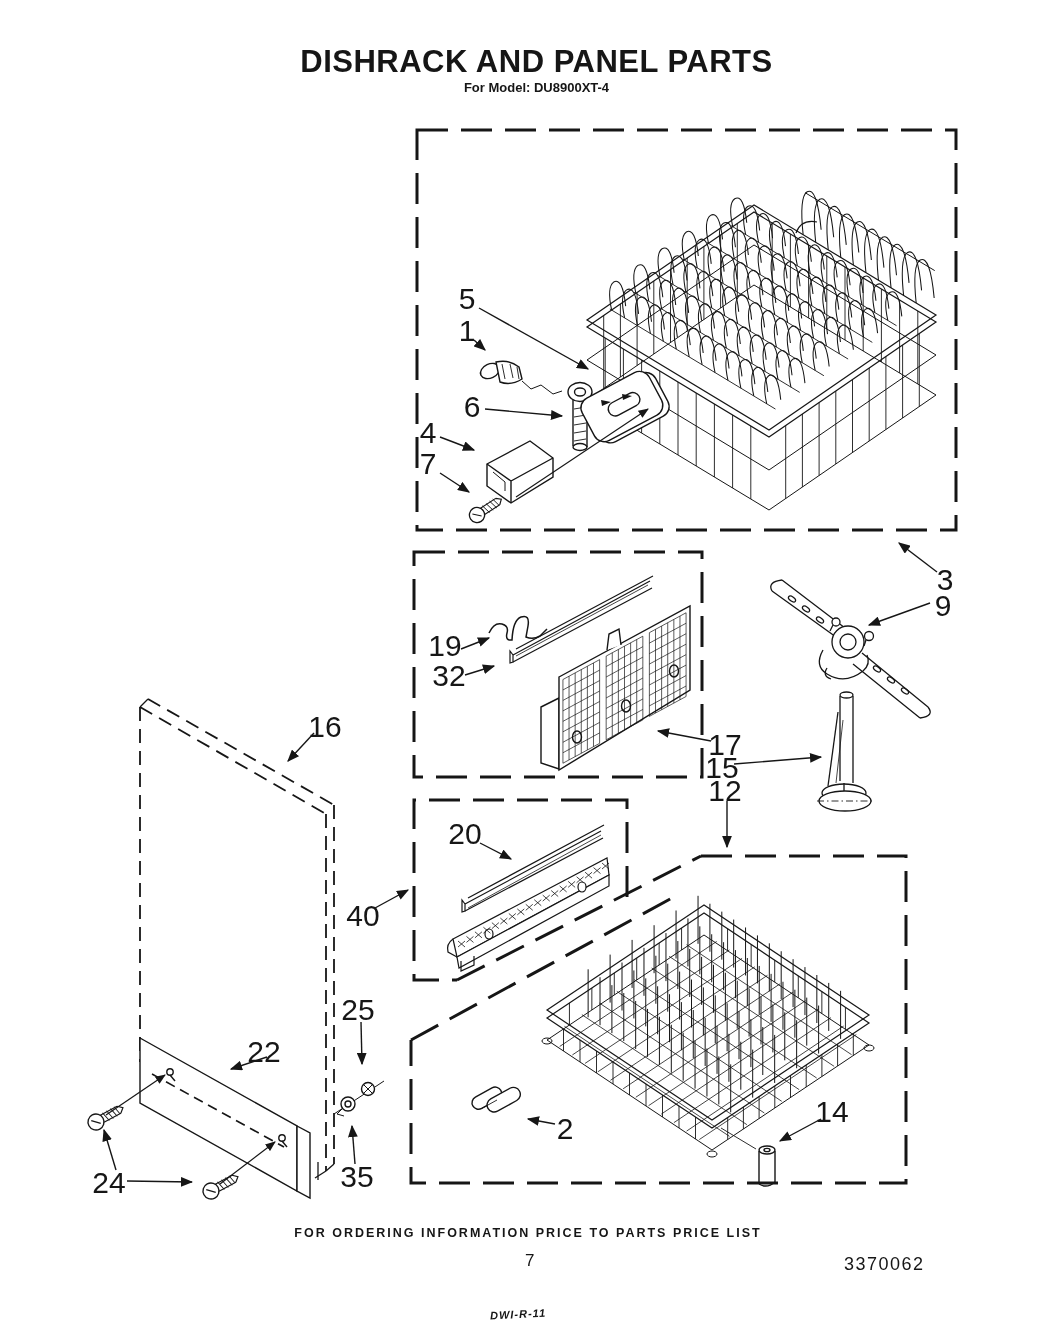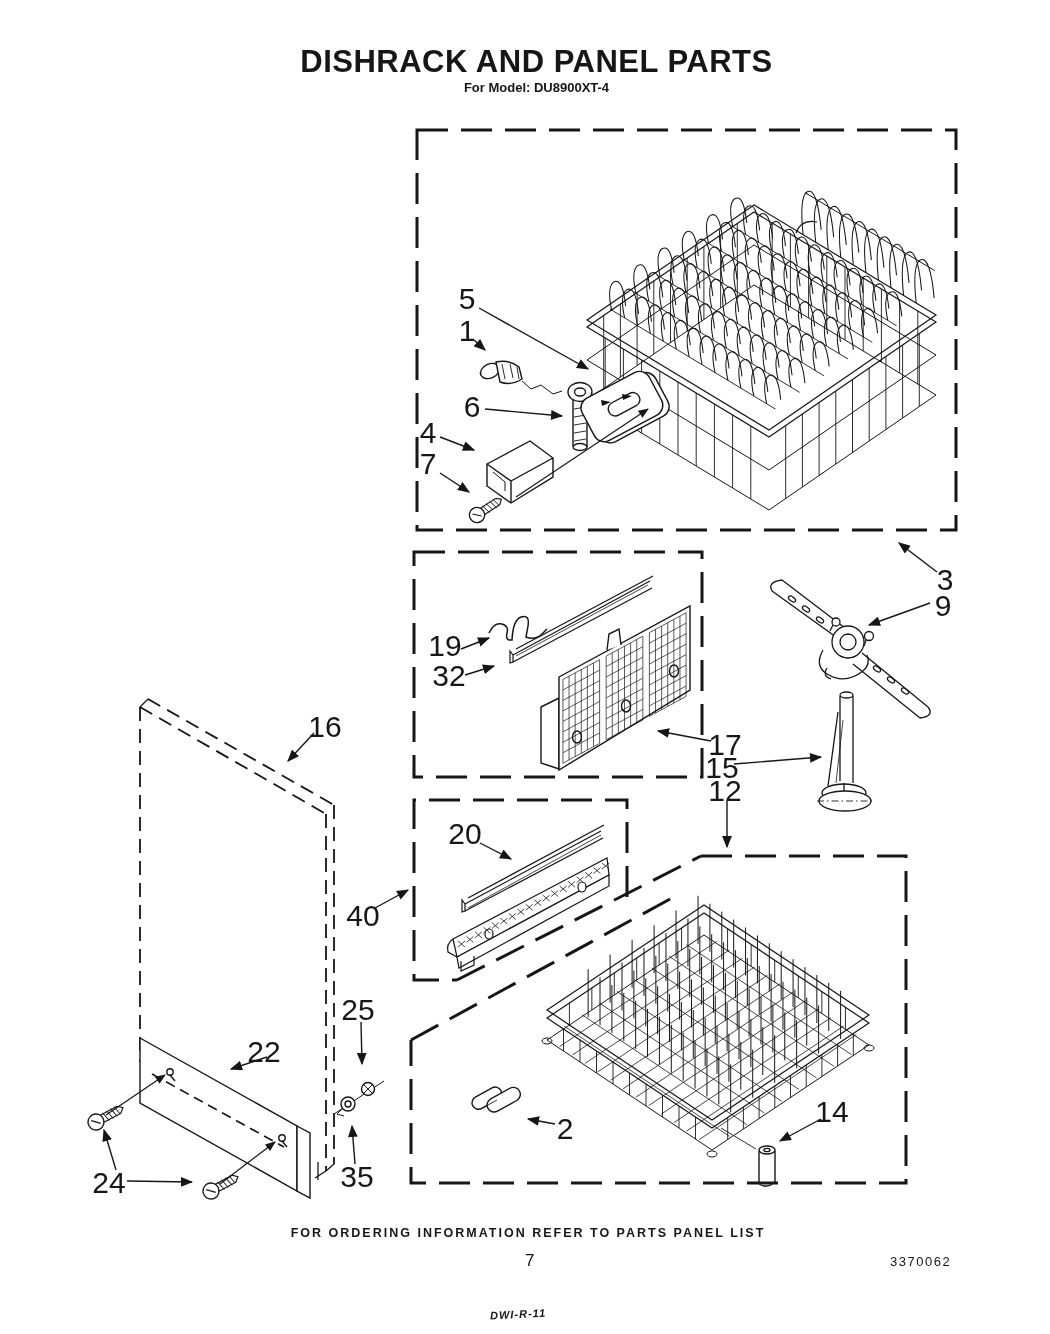--- a/index.html
+++ b/index.html
@@ -3,21 +3,21 @@
 <meta charset="utf-8">
 <style>
   html,body{margin:0;padding:0;background:#ffffff;}
   .page{position:relative;width:1050px;height:1334px;background:#fff;overflow:hidden;
         font-family:"Liberation Sans",sans-serif;color:#161616;margin-left:24px;}
   .center-band{position:absolute;left:0;width:1025px;text-align:center;}
   .title{top:44px;font-size:31px;font-weight:700;letter-spacing:.5px;}
   .model{top:80px;font-size:13px;font-weight:700;}
   .ordering{top:1226px;width:1008px;font-size:12.5px;font-weight:700;letter-spacing:2px;}
   .pageno{position:absolute;left:501px;top:1251px;font-size:17px;}
-  .docno{position:absolute;left:866px;top:1254px;font-size:13px;letter-spacing:1.5px;}
+  .docno{position:absolute;left:820px;top:1254px;font-size:18px;letter-spacing:1.5px;}
   .hand{position:absolute;left:466px;top:1308px;font-size:11px;font-weight:700;font-style:italic;
         letter-spacing:1px;transform:rotate(-3deg);}
   .callout{position:absolute;transform:translate(-50%,-50%);font-size:30px;line-height:1;
            font-weight:400;color:#161616;}
   svg{position:absolute;left:0;top:0;}
 </style>
 </head>
 <body>
 
 <div class="page">
@@ -601,17 +601,17 @@
   <div class="callout" style="left:301px;top:727px">16</div>
   <div class="callout" style="left:339px;top:916px">40</div>
   <div class="callout" style="left:441px;top:834px">20</div>
   <div class="callout" style="left:240px;top:1052px">22</div>
   <div class="callout" style="left:85px;top:1183px">24</div>
   <div class="callout" style="left:334px;top:1010px">25</div>
   <div class="callout" style="left:333px;top:1177px">35</div>
   <div class="callout" style="left:541px;top:1129px">2</div>
   <div class="callout" style="left:808px;top:1112px">14</div>
 
-  <div class="center-band ordering">FOR ORDERING INFORMATION REFER TO PARTS PANEL LIST</div>
+  <div class="center-band ordering">FOR ORDERING INFORMATION PRICE TO PARTS PRICE LIST</div>
   <div class="pageno">7</div>
   <div class="docno">3370062</div>
   <div class="hand">DWI-R-11</div>
 </div>
 
 </body></html>

